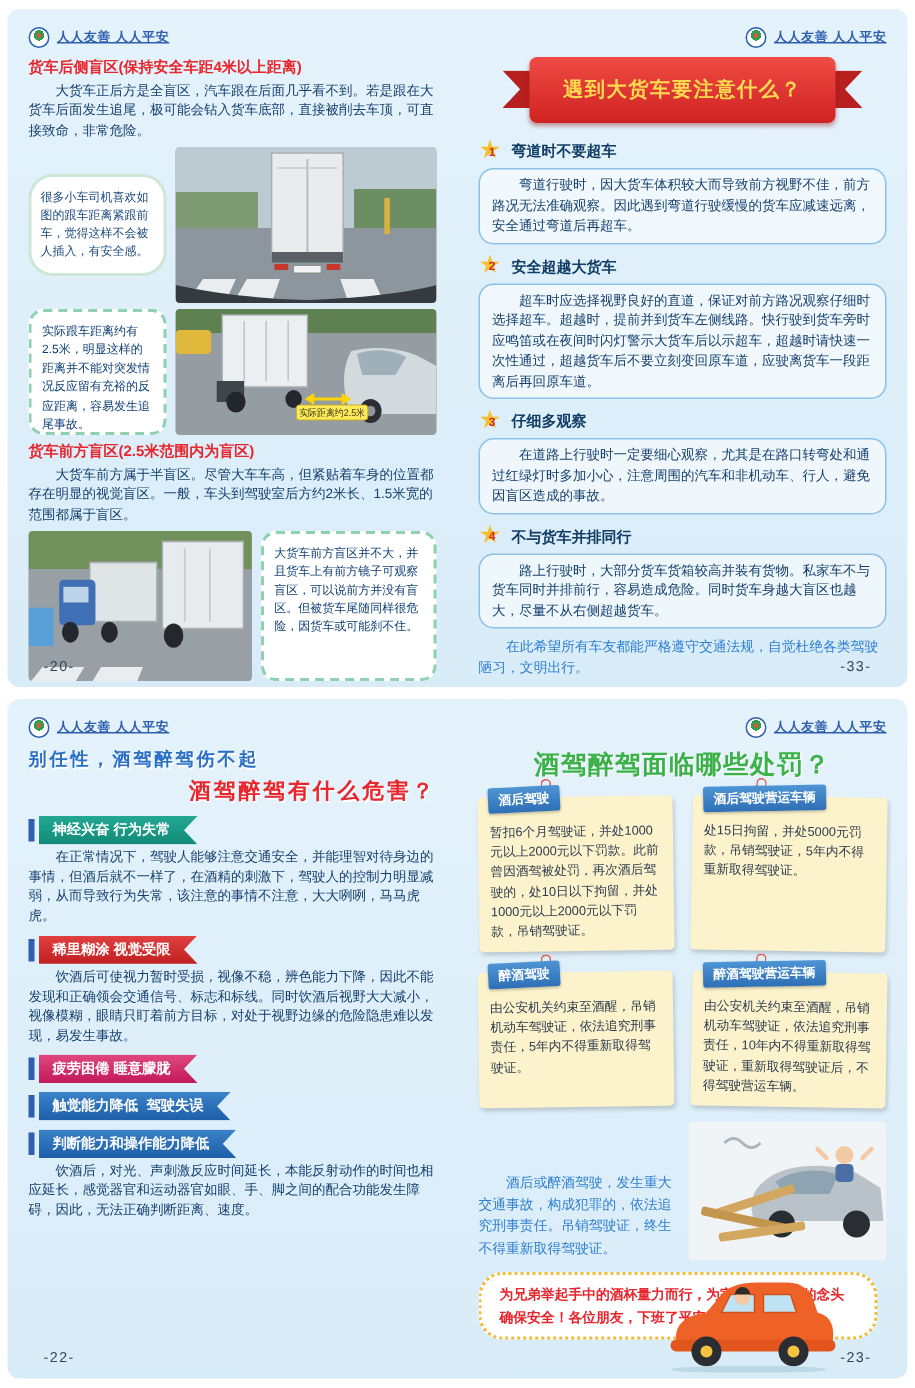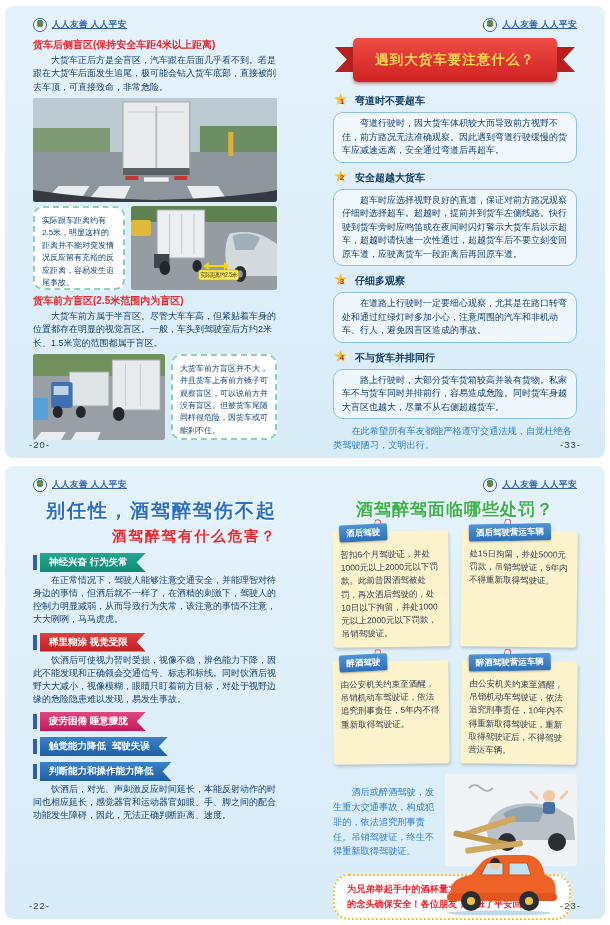--- a/index.html
+++ b/index.html
@@ -9,21 +9,21 @@
     font-family:"Liberation Sans", sans-serif;
     position:relative; overflow:hidden;
   }
   .spread {
     position:absolute; left:5px; width:600px;
     background:linear-gradient(180deg,#e4f2fb 0%,#d8ecf8 100%);
     border-radius:8px; display:flex;
   }
   #spread-top { top:6px; height:452px; }
   #spread-bottom { top:466px; height:453px; }
-  .page { width:50%; padding:12px 28px 8px; position:relative; }
+  .page { width:50%; padding:12px 14px 8px; position:relative; }
 
   
   .hdr { display:flex; align-items:center; gap:5px; margin-bottom:6px; }
   .hdr.right { justify-content:flex-end; }
   .logo { width:14px; height:14px; border-radius:50%; border:1.6px solid #2f5fae;
     background: radial-gradient(circle at 50% 38%, #e94f3d 0 1.5px, #2e9e4f 1.5px 3.5px, #fff 3.5px); flex:0 0 14px;}
   .slogan { color:#2f5fae; font-size:8.5px; font-weight:bold; text-decoration:underline; letter-spacing:.5px; }
 
   .red-h { color:#e8262d; font-weight:bold; font-size:10px; margin:3px 0 2px; }
   .body-t { color:#16406e; font-size:9px; line-height:1.48; text-indent:2em; margin:2px 0; }
@@ -57,21 +57,21 @@
   .star { position:absolute; left:0; top:-1px; font-size:17px; line-height:18px; color:#f7bf2b; }
   .star-num { position:absolute; left:0; right:0; top:4.5px; text-align:center;
     font-size:8px; font-weight:bold; color:#d12a2a; }
   .item-title { font-weight:bold; color:#123d66; font-size:10px; }
   .item-box { border:1.5px solid #8cc0e8; background:rgba(255,255,255,.55);
     border-radius:10px; padding:4px 8px; font-size:9px; line-height:1.5;
     color:#16406e; text-indent:2em; }
   .closing { color:#2f7fd0; font-size:9.2px; line-height:1.5; text-indent:2em; margin-top:5px; }
 
   
-  .big-title { text-align:right; font-size:19px; font-weight:bold; color:#2b6fc5;
+  .big-title { text-align:left; font-size:12px; font-weight:bold; color:#2b6fc5;
     letter-spacing:2px; margin:4px 0 3px; text-shadow:1px 1px 0 #ffffff; }
   .sub-title { text-align:right; font-size:14.5px; font-weight:bold; color:#e8262d;
     letter-spacing:2px; margin:0 0 7px; text-shadow:1px 1px 0 #ffffff; }
   .flag-row { display:flex; align-items:center; margin:6px 0 2px; }
   .flag-bar { width:4px; height:15px; background:#2f5fae; margin-right:3px; flex:0 0 4px; }
   .flag { color:#fff; font-weight:bold; font-size:9.5px; padding:3px 18px 3px 9px;
     clip-path:polygon(0 0,100% 0,calc(100% - 9px) 50%,100% 100%,0 100%); }
   .flag.teal { background:linear-gradient(#23a893,#128a77); }
   .flag.red  { background:linear-gradient(#e14040,#c01f1f); }
   .flag.pink { background:linear-gradient(#e0487e,#c2195b); }
@@ -86,21 +86,21 @@
     box-shadow:1px 2px 3px rgba(0,0,0,.18); padding:17px 8px 7px;
     font-size:8.5px; color:#2e3c4e; line-height:1.55; }
   .card.r1 { transform:rotate(-0.8deg); } .card.r2 { transform:rotate(0.9deg); }
   .card-tag { position:absolute; top:-7px; left:7px;
     background:linear-gradient(#4e95d5,#2e6fb5); color:#fff; font-size:8.5px; font-weight:bold;
     padding:2px 7px; border-radius:2px; transform:rotate(-2deg);
     box-shadow:0 1px 2px rgba(0,0,0,.25); white-space:nowrap; }
   .clip { position:absolute; top:-12px; left:42px; width:7px; height:13px;
     border:1.8px solid #e2574c; border-bottom:none; border-radius:4px 4px 0 0;
     transform:rotate(4deg); }
-  .severe-row { display:flex; gap:8px; margin-top:10px; align-items:center; }
+  .severe-row { display:flex; gap:8px; margin-top:10px; align-items:flex-end; }
   .severe { flex:1; color:#2f7fd0; font-size:9.2px; line-height:1.6; text-indent:2em; padding-top:4px; }
   .crash { flex:0 0 132px; height:92px; border-radius:3px; overflow:hidden; background:#eef2f4; }
   .crash svg { display:block; width:100%; height:100%; }
   .bubble { margin-top:8px; margin-right:6px; background:#fff;
     border:2.5px dotted #f2bd3a; border-radius:16px; padding:6px 12px;
     color:#e8262d; font-weight:bold; font-size:9.2px; line-height:1.6; }
   .car-cartoon { position:absolute; right:46px; bottom:4px; width:118px; height:64px; }
 </style>
 </head>
 <body>
@@ -110,20 +110,21 @@
   <div class="page">
     <div class="hdr">
       <span class="logo"></span>
       <span class="slogan">人人友善 人人平安</span>
     </div>
 
     <div class="red-h">货车后侧盲区(保持安全车距4米以上距离)</div>
     <div class="body-t">大货车正后方是全盲区，汽车跟在后面几乎看不到。若是跟在大货车后面发生追尾，极可能会钻入货车底部，直接被削去车顶，可直接致命，非常危险。</div>
 
     <div class="row" style="height:104px;">
+      <div class="cloud">很多小车司机喜欢如图的跟车距离紧跟前车，觉得这样不会被人插入，有安全感。</div>
       <div class="photo">
         <svg viewBox="0 0 190 104" preserveAspectRatio="none">
           <rect x="0" y="0" width="190" height="54" fill="#bccad2"></rect>
           <rect x="0" y="30" width="60" height="26" fill="#7f9b74"></rect>
           <rect x="130" y="28" width="60" height="28" fill="#6d8d62"></rect>
           <rect x="0" y="54" width="190" height="50" fill="#8d969c"></rect>
           <polygon points="20,88 44,88 36,104 8,104" fill="#e9edef"></polygon>
           <polygon points="52,88 76,88 70,104 42,104" fill="#e9edef"></polygon>
           <polygon points="120,88 144,88 152,104 126,104" fill="#e9edef"></polygon>
           <rect x="152" y="34" width="4" height="24" fill="#d9b13e"></rect>
@@ -162,21 +163,21 @@
           <polygon points="128,60 121,56 121,64" fill="#ffd400"></polygon>
           <rect x="88" y="64" width="52" height="10" rx="2" fill="#ffe95c" stroke="#c9a913" stroke-width="0.6"></rect>
           <text x="114" y="71.5" text-anchor="middle" font-size="6.5" fill="#3a3a10">实际距离约2.5米</text>
         </svg>
       </div>
     </div>
 
     <div class="red-h">货车前方盲区(2.5米范围内为盲区)</div>
     <div class="body-t">大货车前方属于半盲区。尽管大车车高，但紧贴着车身的位置都存在明显的视觉盲区。一般，车头到驾驶室后方约2米长、1.5米宽的范围都属于盲区。</div>
 
-    <div class="row" style="height:86px;">
+    <div class="row" style="height:100px;">
       <div class="photo" style="flex:1.5;">
         <svg viewBox="0 0 160 86" preserveAspectRatio="none">
           <rect x="0" y="0" width="160" height="22" fill="#70915c"></rect>
           <rect x="0" y="22" width="160" height="64" fill="#98a0a6"></rect>
           <rect x="96" y="6" width="58" height="50" fill="#e8ebed" stroke="#aaaeb2" stroke-width="1"></rect>
           <line x1="112" y1="10" x2="112" y2="52" stroke="#c5c9cc" stroke-width="1.2"></line>
           <line x1="130" y1="10" x2="130" y2="52" stroke="#c5c9cc" stroke-width="1.2"></line>
           <rect x="44" y="18" width="48" height="34" fill="#dfe4e7" stroke="#a7acb0" stroke-width="1"></rect>
           <rect x="22" y="28" width="26" height="26" rx="3" fill="#3f6fb5"></rect>
           <rect x="25" y="32" width="18" height="9" fill="#bcd3ea"></rect>

